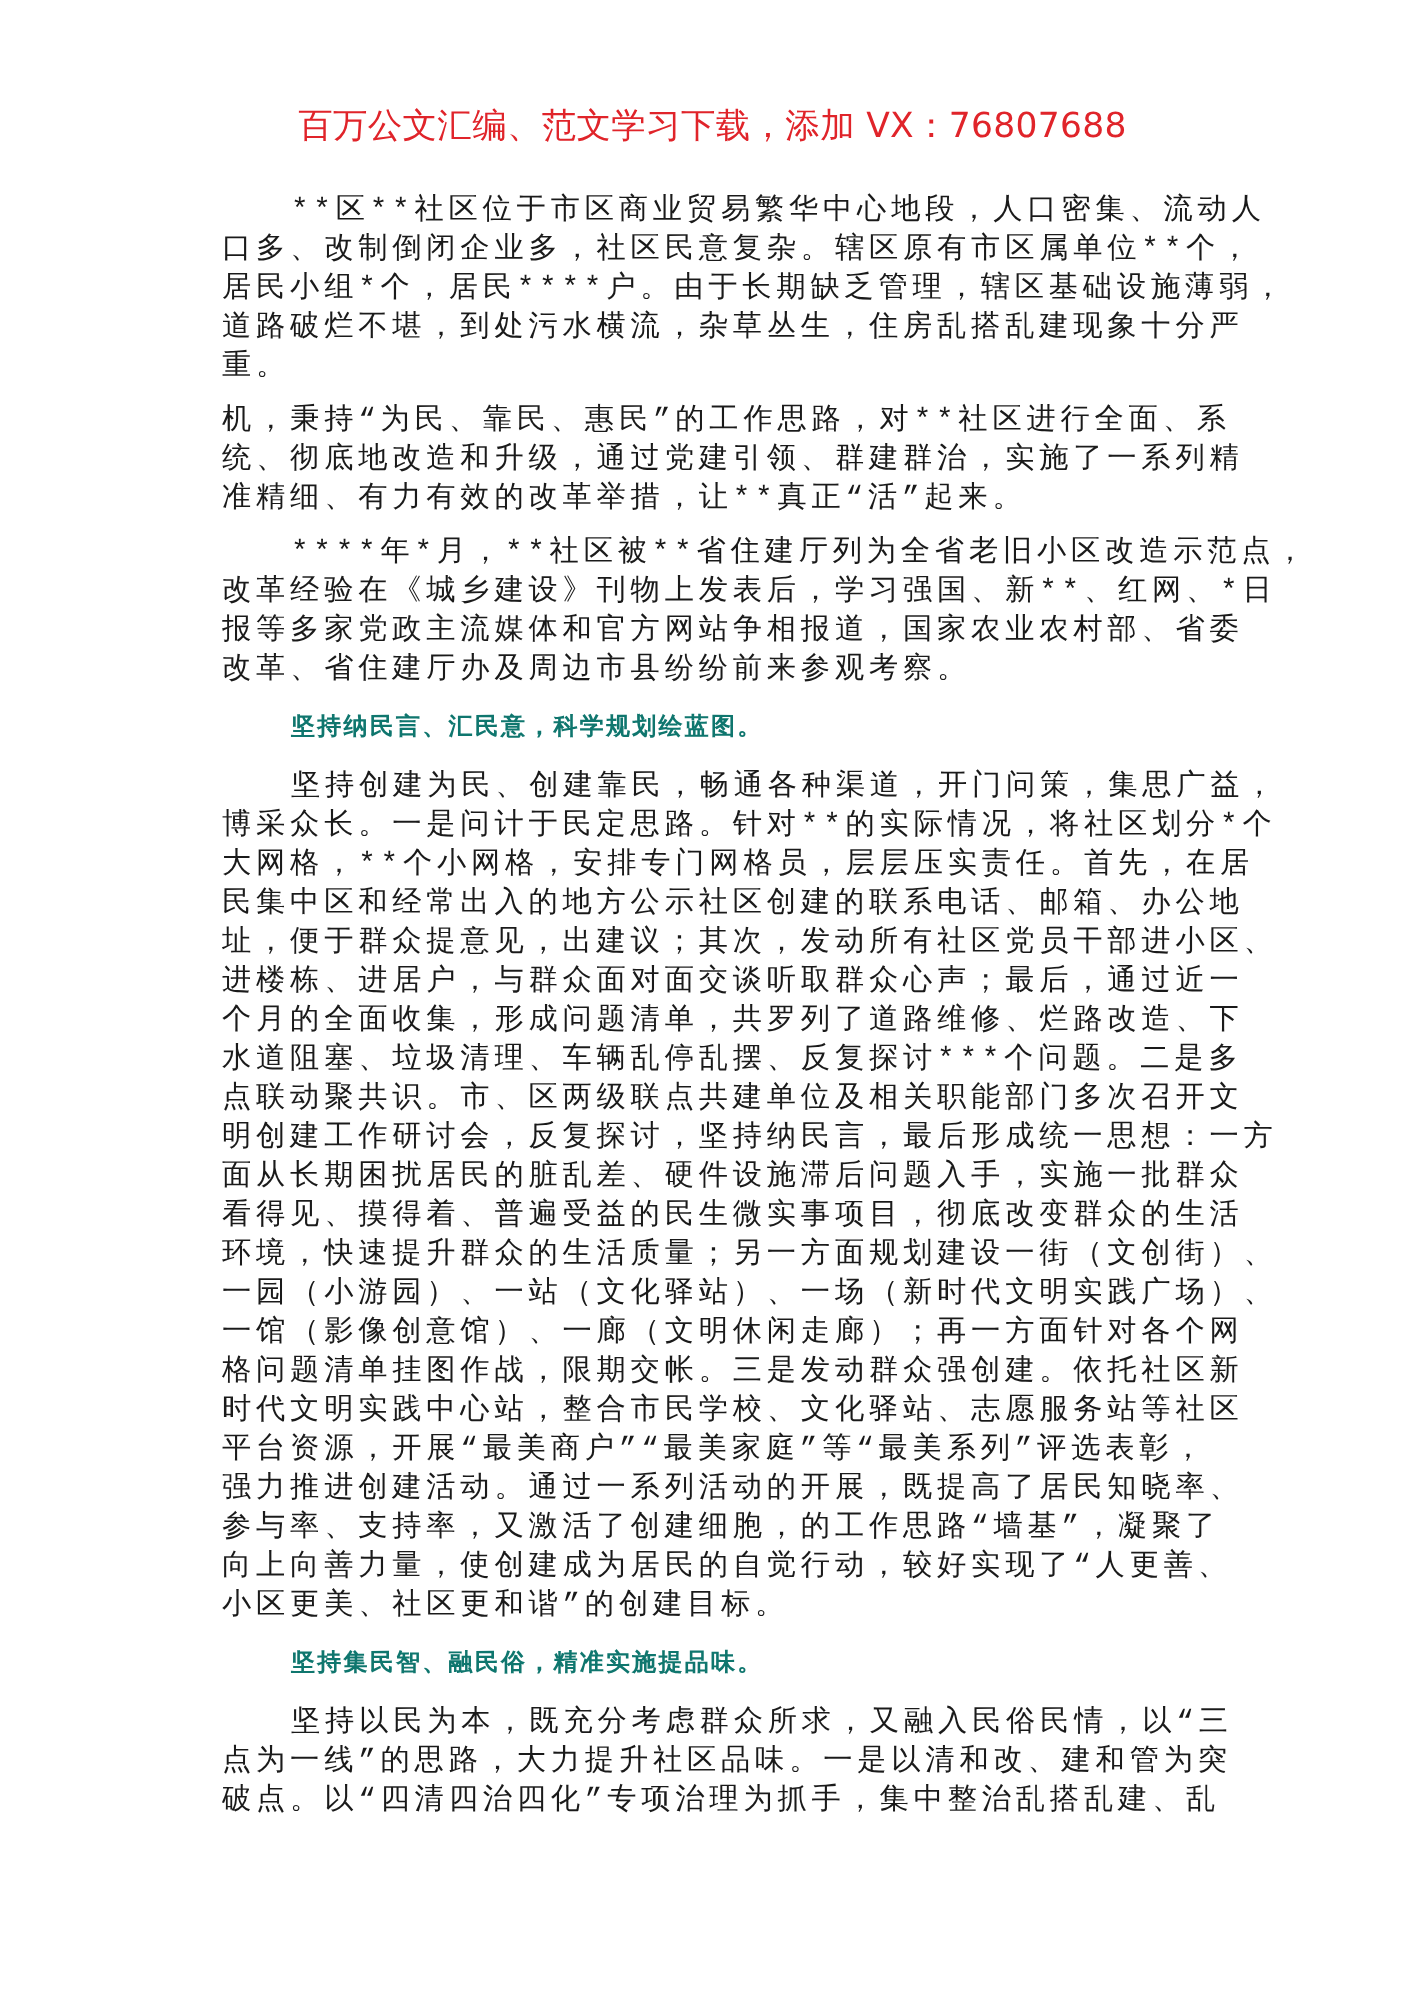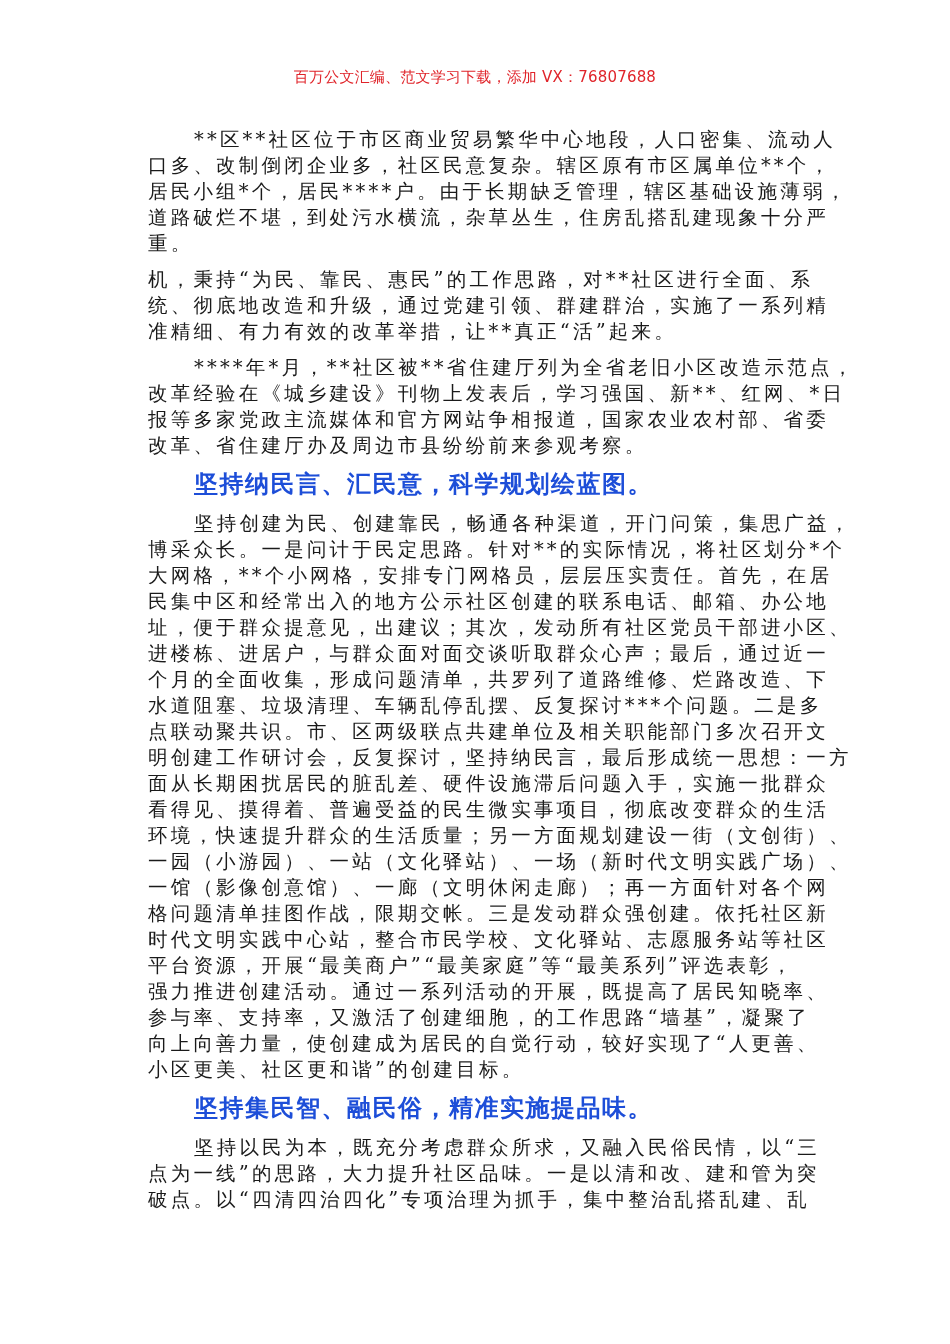--- a/index.html
+++ b/index.html
@@ -1,29 +1,29 @@
 <!DOCTYPE html>
 <html><head>
 <meta charset="utf-8">
 <style>
   html, body { margin: 0; padding: 0; background: #ffffff; }
   body { width: 950px; height: 1344px; position: relative; overflow: hidden;
          font-family: "DejaVu Serif", "Liberation Serif", serif; color: #1a1a1a; }
   .page { position: absolute; left: 0; top: 0; width: 950px; height: 1344px; background: #fff; }
   .banner { position: absolute; top: 68px; left: 0; width: 950px; text-align: center;
-            font-family: "DejaVu Sans", "Liberation Sans", sans-serif; font-size: 15px;
+            font-family: "DejaVu Sans", "Liberation Sans", sans-serif; font-size: 23px;
             color: #e0242a; letter-spacing: 0.2px; }
   .content { position: absolute; left: 148px; top: 127px; width: 660px; }
   .para { margin: 0 0 10px 0; }
   .line { display: block; height: 26px; line-height: 26px; font-size: 19.5px;
-          white-space: nowrap; letter-spacing: 3.2px; }
+          white-space: nowrap; letter-spacing: 3.2px; font-family: Liberation Mono, monospace; }
   .line.indent { padding-left: 46px; }
-  .heading { display: block; height: 26px; line-height: 26px; font-size: 24px;
+  .heading { display: block; height: 26px; line-height: 26px; font-size: 16px;
              font-family: "DejaVu Sans", "Liberation Sans", sans-serif; font-weight: bold;
-             padding-left: 46px; letter-spacing: 1.5px; margin: 12px 0 14px 0; color: #1d4ed8; }
+             padding-left: 46px; letter-spacing: 1.5px; margin: 12px 0 14px 0; color: #0f766e; }
 </style>
 </head>
 <body>
 
 <div class="page">
   <div class="banner">百万公文汇编、范文学习下载，添加 VX：76807688</div>
 
   <div class="content">
 
     <div class="para">

